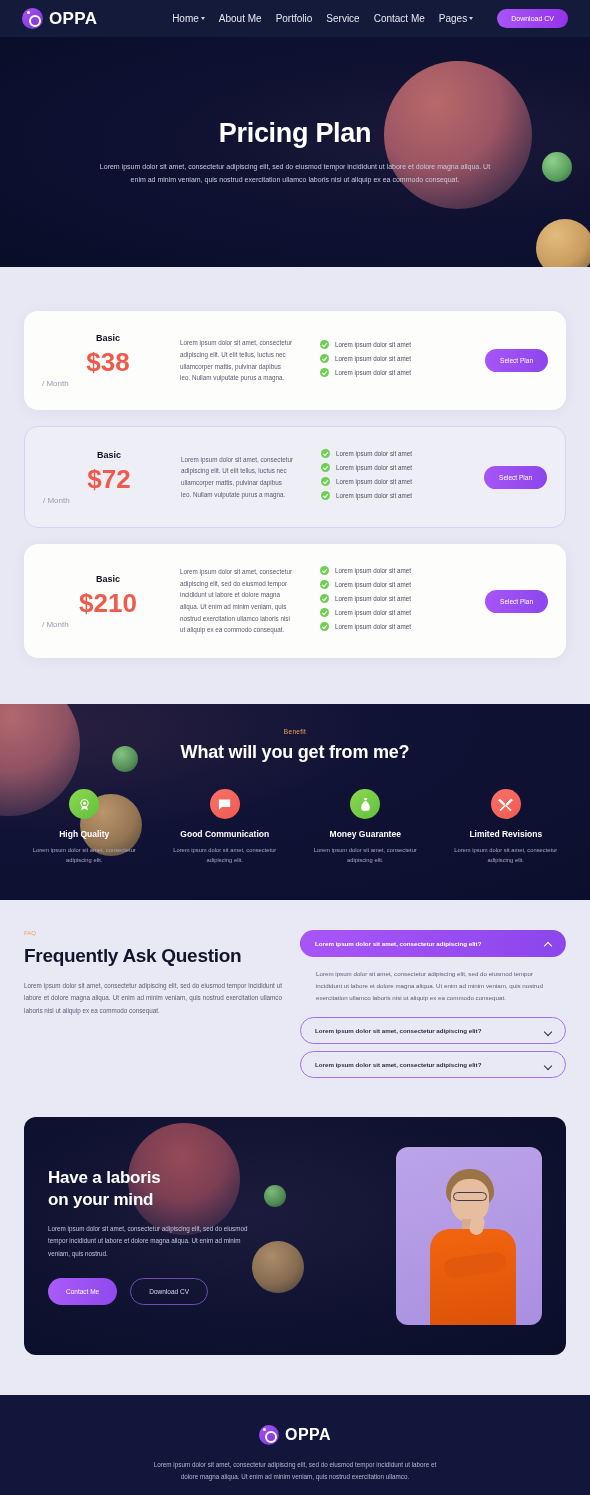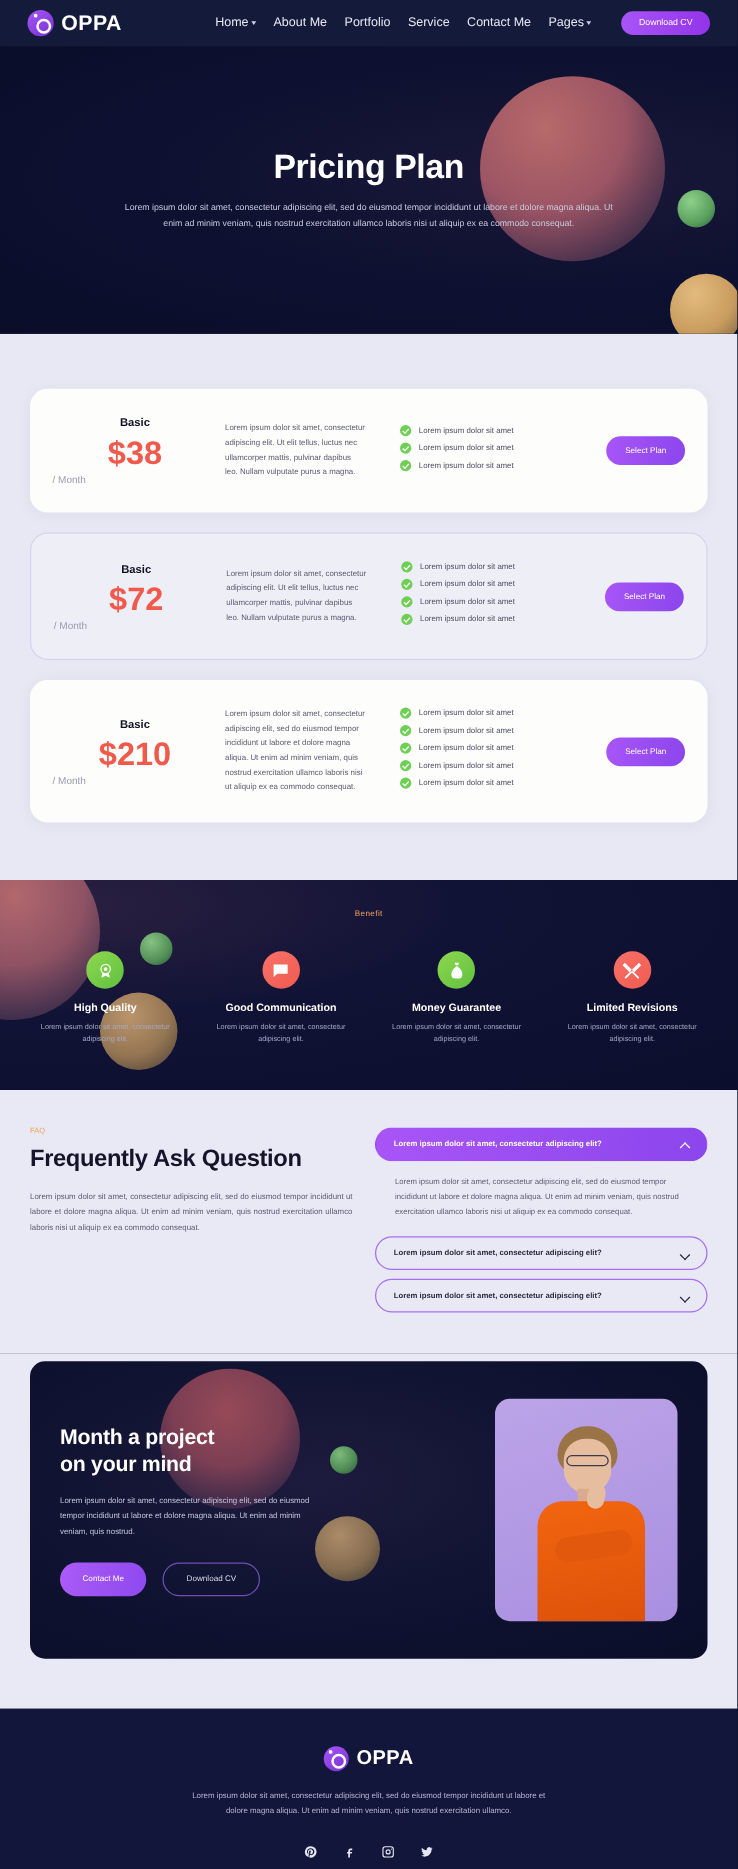--- a/index.html
+++ b/index.html
@@ -442,20 +442,21 @@
       <button class="btn-select">Select Plan</button>
     </div>
   </div>
 
   <div class="benefit">
     <div class="planet b-planet-big"></div>
     <div class="planet b-planet-green"></div>
     <div class="planet b-planet-tan"></div>
 
     <div class="b-label">Benefit</div>
+    <div class="b-title">What will you get from me?</div>
 
     <div class="b-grid">
       <div class="b-item">
         <div class="b-ico green">
           <svg viewBox="0 0 24 24">
               <circle cx="12" cy="10" r="6" fill="none" stroke="#fff" stroke-width="1.6"></circle>
               <circle cx="12" cy="10" r="2.4"></circle>
               <path d="M8 15l-1.4 6 5.4-2.6L17.4 21 16 15z"></path>
             </svg>
         </div>
@@ -523,21 +524,21 @@
     </div>
   </div>
 
   <div class="cta-wrap">
     <div class="cta">
       <div class="planet cta-planet-red"></div>
       <div class="planet cta-planet-green"></div>
       <div class="planet cta-planet-tan"></div>
       <div class="cta-left">
         <div class="cta-title">
-          <span>Month a project</span><br>
+          <span>Have a laboris</span><br>
           <span>on your mind</span>
         </div>
         <div class="cta-desc">Lorem ipsum dolor sit amet, consectetur adipiscing elit, sed do eiusmod tempor incididunt ut labore et dolore magna aliqua. Ut enim ad minim veniam, quis nostrud.</div>
         <div class="cta-btns">
           <button class="btn-contact">Contact Me</button>
           <button class="btn-dl-outline">Download CV</button>
         </div>
       </div>
       <div class="cta-photo">
         <div class="person-hair"></div>

